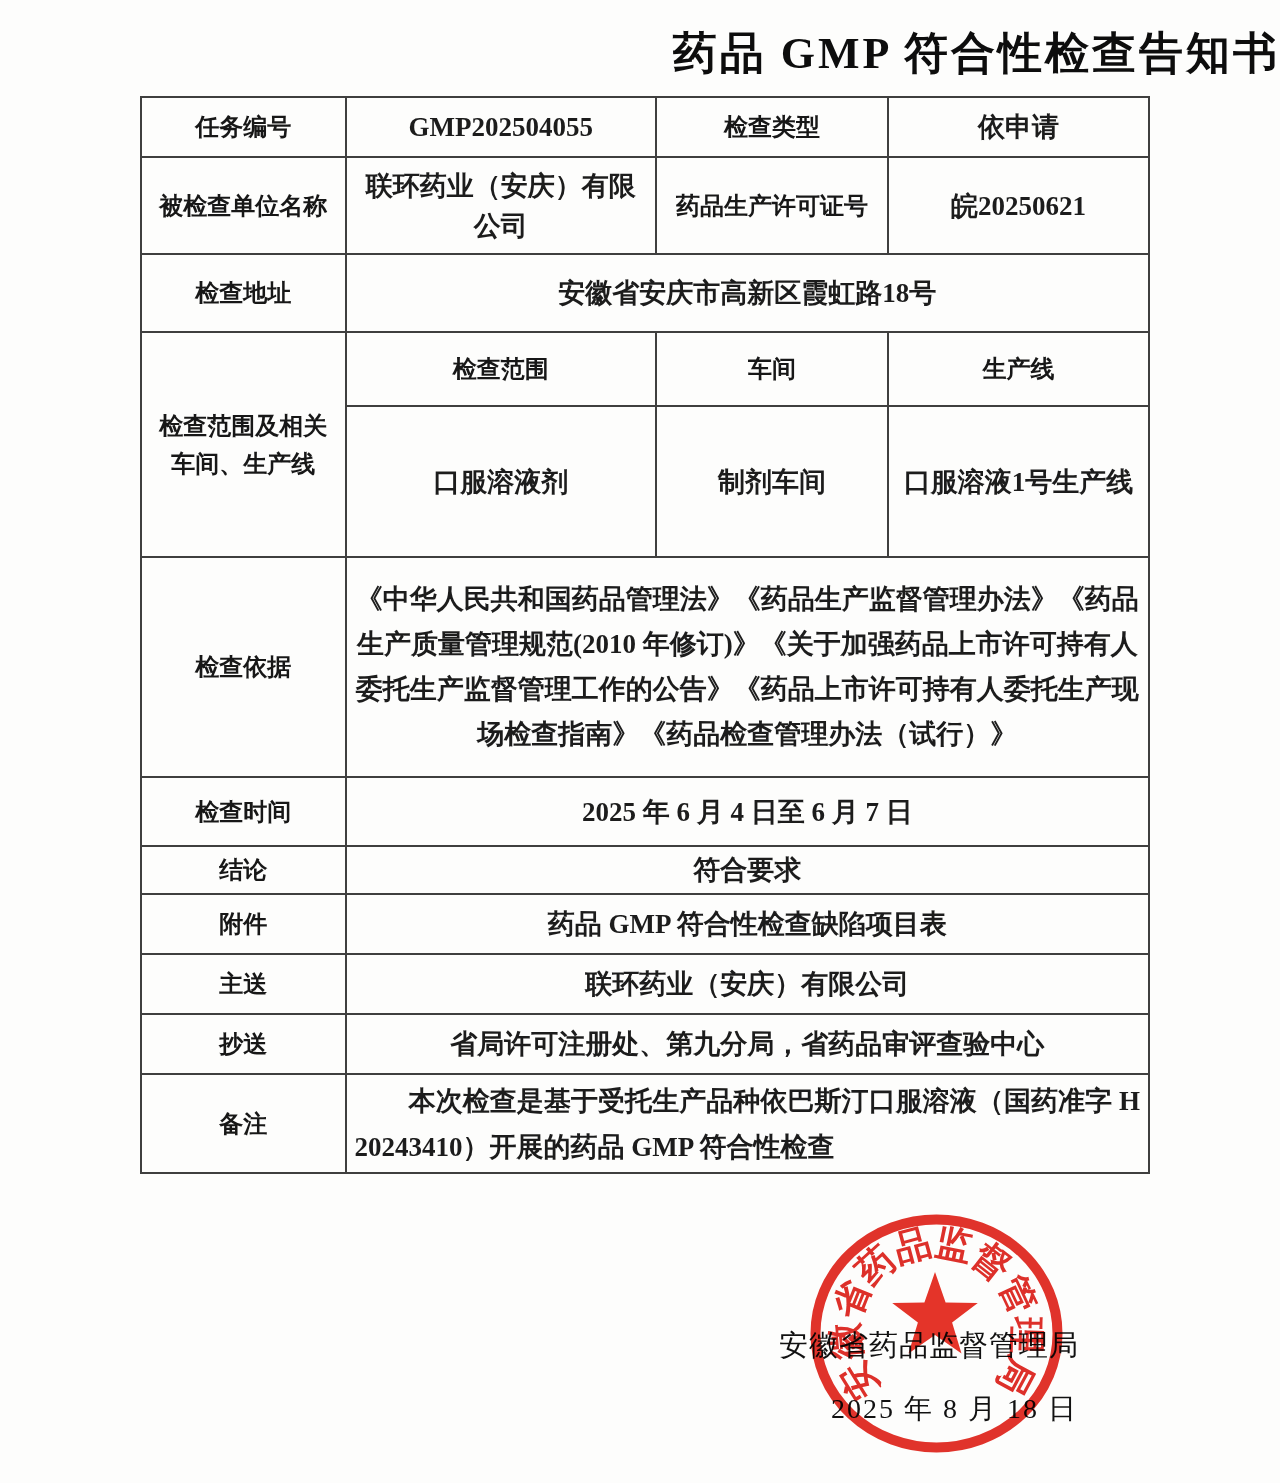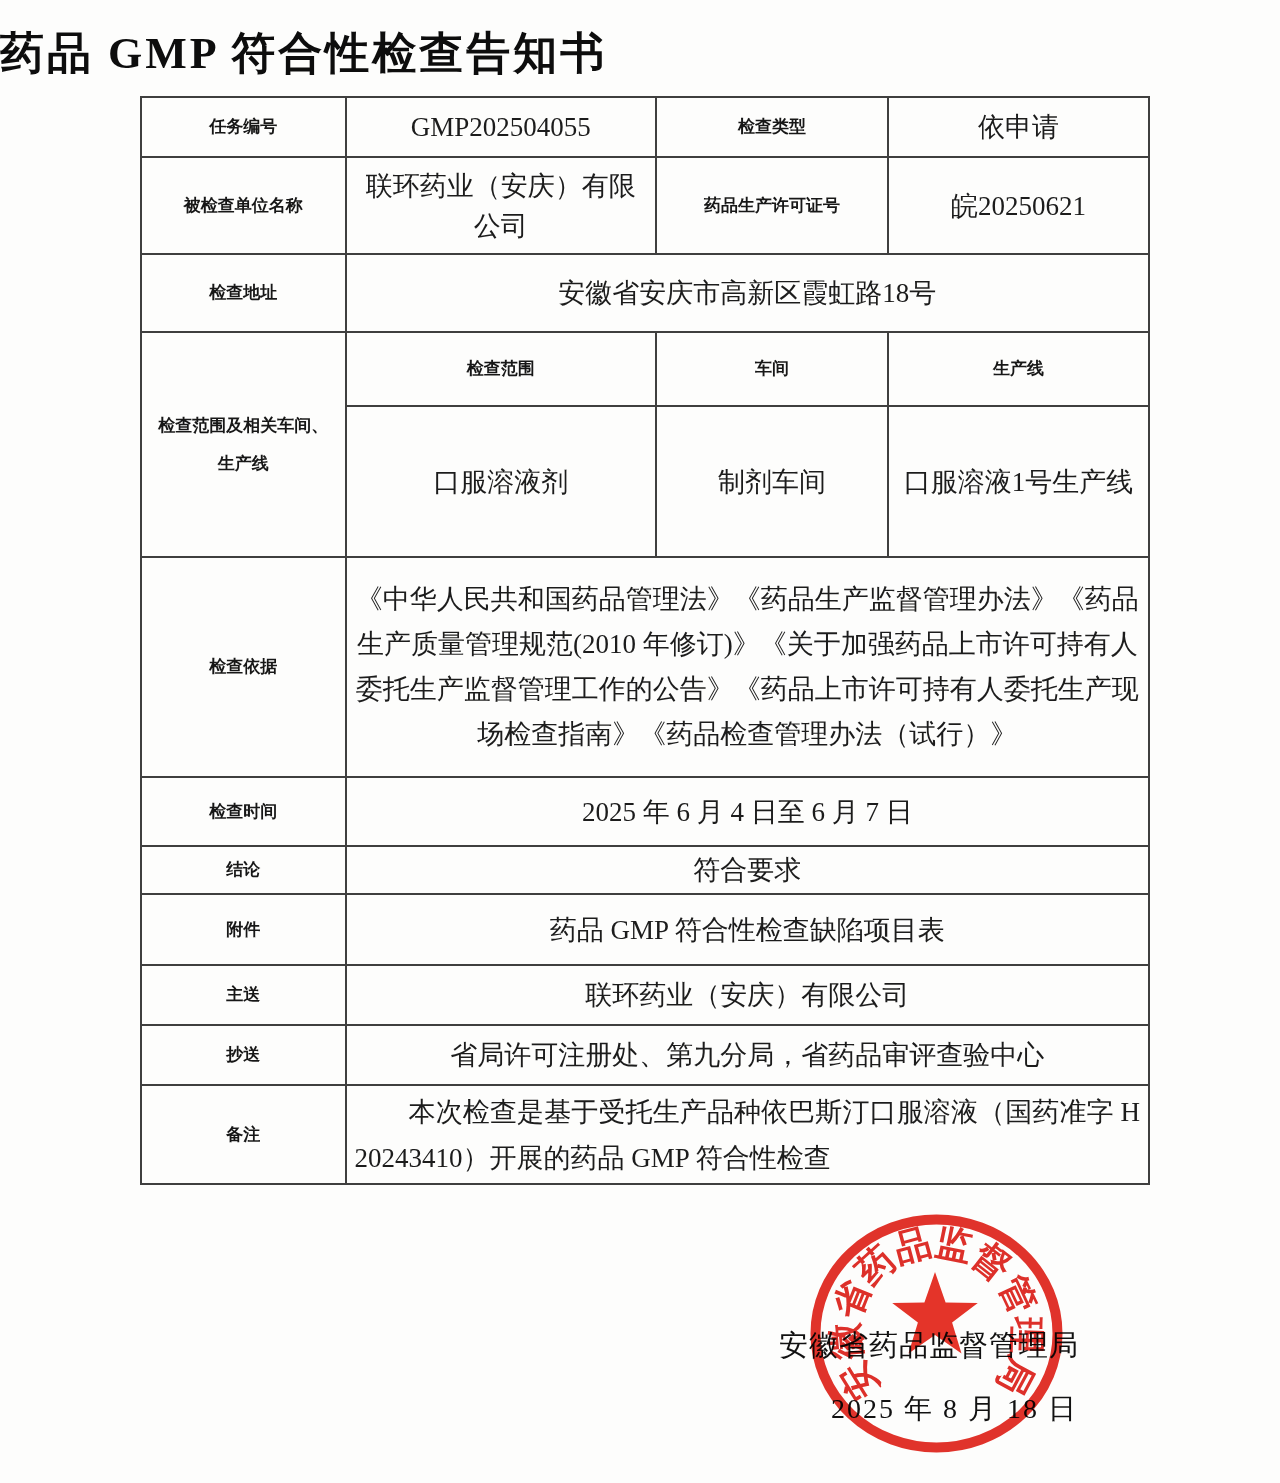--- a/index.html
+++ b/index.html
@@ -7,21 +7,21 @@
     position:relative;
     width:1280px;height:1483px;
     background:#fdfdfc;
     font-family:"Liberation Serif", serif;
     color:#141414;
     overflow:hidden;
   }
   .doc-title{
     margin:0;
     padding-top:24px;
-    text-align:left;
+    text-align:right;
     font-family:"Liberation Serif", serif;
     font-weight:bold;
     font-size:44px;
     letter-spacing:3px;
     color:#0d0d0d;
   }
   .doc-number{
     margin-top:24px;
     text-align:right;
     padding-right:180px;
@@ -38,46 +38,47 @@
     border:2px solid #3f3f3f;
     text-align:center;
     vertical-align:middle;
     padding:2px 8px;
     overflow:hidden;
     word-break:break-all;
   }
   .lbl{
     font-family:"Liberation Sans", sans-serif;
     font-weight:700;
-    font-size:17px;
+    font-size:24px;
     line-height:38px;
     color:#171717;
   }
   .val{
     font-family:"Liberation Serif", serif;
     font-size:27px;
     line-height:40px;
     color:#1c1c1c;
+    font-weight:bold;
   }
   td.justify{
     text-align:justify;
     line-height:45px;
     padding:6px 16px;
   }
   td.remarks-cell{
     text-align:justify;
     line-height:46px;
     padding:2px 16px;
     margin-left:40px;
   }
   td.remarks-cell span{display:inline-block;text-indent:2em;text-align:justify;}
   
   tr.r1{height:60px;}  tr.r2{height:97px;}  tr.r3{height:78px;}
   tr.r4{height:74px;}  tr.r5{height:151px;} tr.r6{height:220px;}
-  tr.r7{height:69px;}  tr.r8{height:48px;}  tr.r9{height:71px;}
+  tr.r7{height:69px;}  tr.r8{height:48px;}  tr.r9{height:60px;}
   tr.r10{height:60px;} tr.r11{height:60px;} tr.r12{height:99px;}
 
   .footer-agency{
     position:absolute;
     left:779px;top:1326px;
     font-size:29px;
     letter-spacing:1px;
     color:#111;
     white-space:nowrap;
   }

